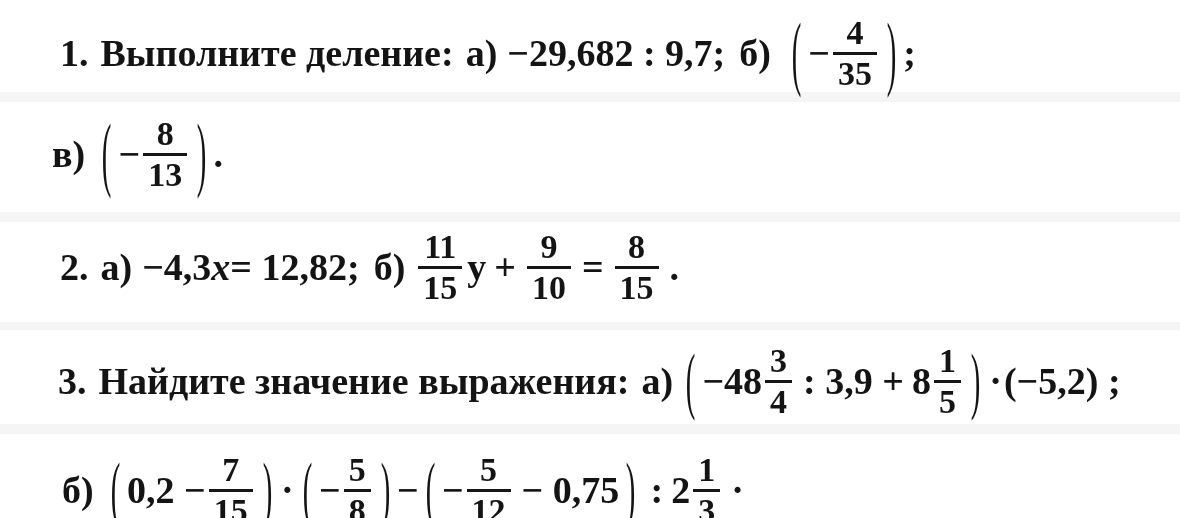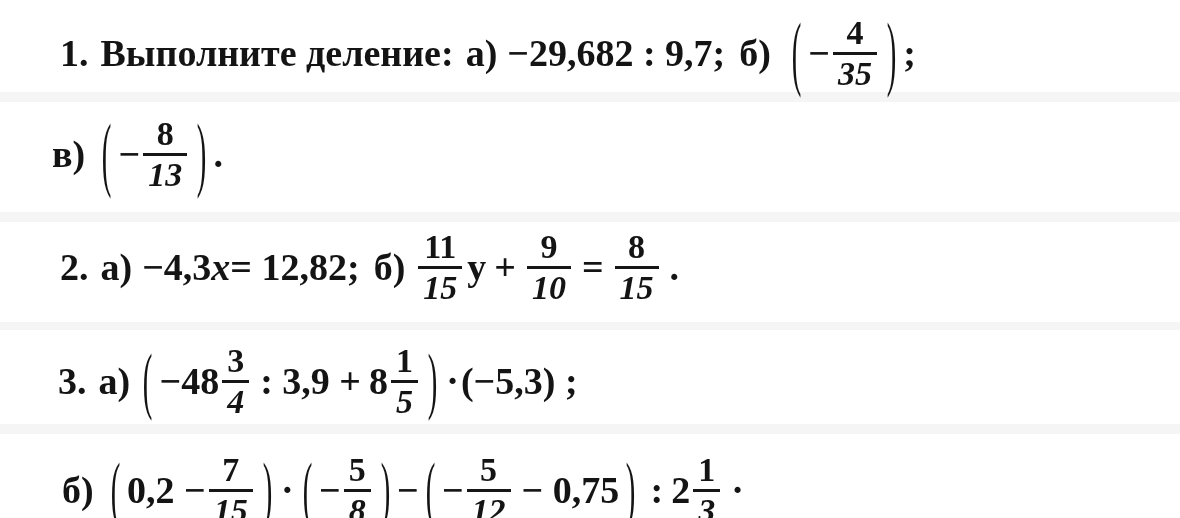--- a/index.html
+++ b/index.html
@@ -50,21 +50,21 @@
     margin: 0 5px;
   }
   .bp.short { transform: scaleY(1.85) scaleX(0.72); }
   .frac {
     display: inline-flex; flex-direction: column; align-items: center;
     font-size: 34px; line-height: 1.05; text-align: center;
     margin: 0 3px;
   }
   .frac .fn  { padding: 0 5px 1px; }
   .frac .fbar { align-self: stretch; height: 3px; background: #161616; }
-  .frac .fd  { padding: 1px 5px 0; font-style: italic; }
+  .frac .fd  { padding: 1px 5px 0; }
 </style>
 </head>
 <body>
 
 <div class="doc">
 
   <div class="band b1"></div>
   <div class="band b2"></div>
   <div class="band b3"></div>
   <div class="band b4"></div>
@@ -122,39 +122,40 @@
     <span class="frac">
       <span class="fn">8</span>
       <span class="fbar"></span>
       <span class="fd">15</span>
     </span>
     <span class="t ml8">.</span>
   </div>
 
   <div class="row r4">
     <span class="t mr12">3.</span>
+    <span class="t mr12">Найдите значение выражения:</span>
     <span class="t mr6">а)</span>
     <span class="bp short">(</span>
     <span class="t">−</span>
     <span class="t">48</span>
     <span class="frac">
       <span class="fn">3</span>
       <span class="fbar"></span>
       <span class="fd">4</span>
     </span>
     <span class="t mx8">: 3,9 +</span>
     <span class="t">8</span>
     <span class="frac">
       <span class="fn">1</span>
       <span class="fbar"></span>
       <span class="fd">5</span>
     </span>
     <span class="bp short">)</span>
     <span class="dot">·</span>
-    <span class="t">(−5,3) ;</span>
+    <span class="t">(−5,2) ;</span>
   </div>
 
   <div class="row r5">
     <span class="t mr10">б)</span>
     <span class="bp short">(</span>
     <span class="t">0,2 −</span>
     <span class="frac ml8">
       <span class="fn">7</span>
       <span class="fbar"></span>
       <span class="fd">15</span>

